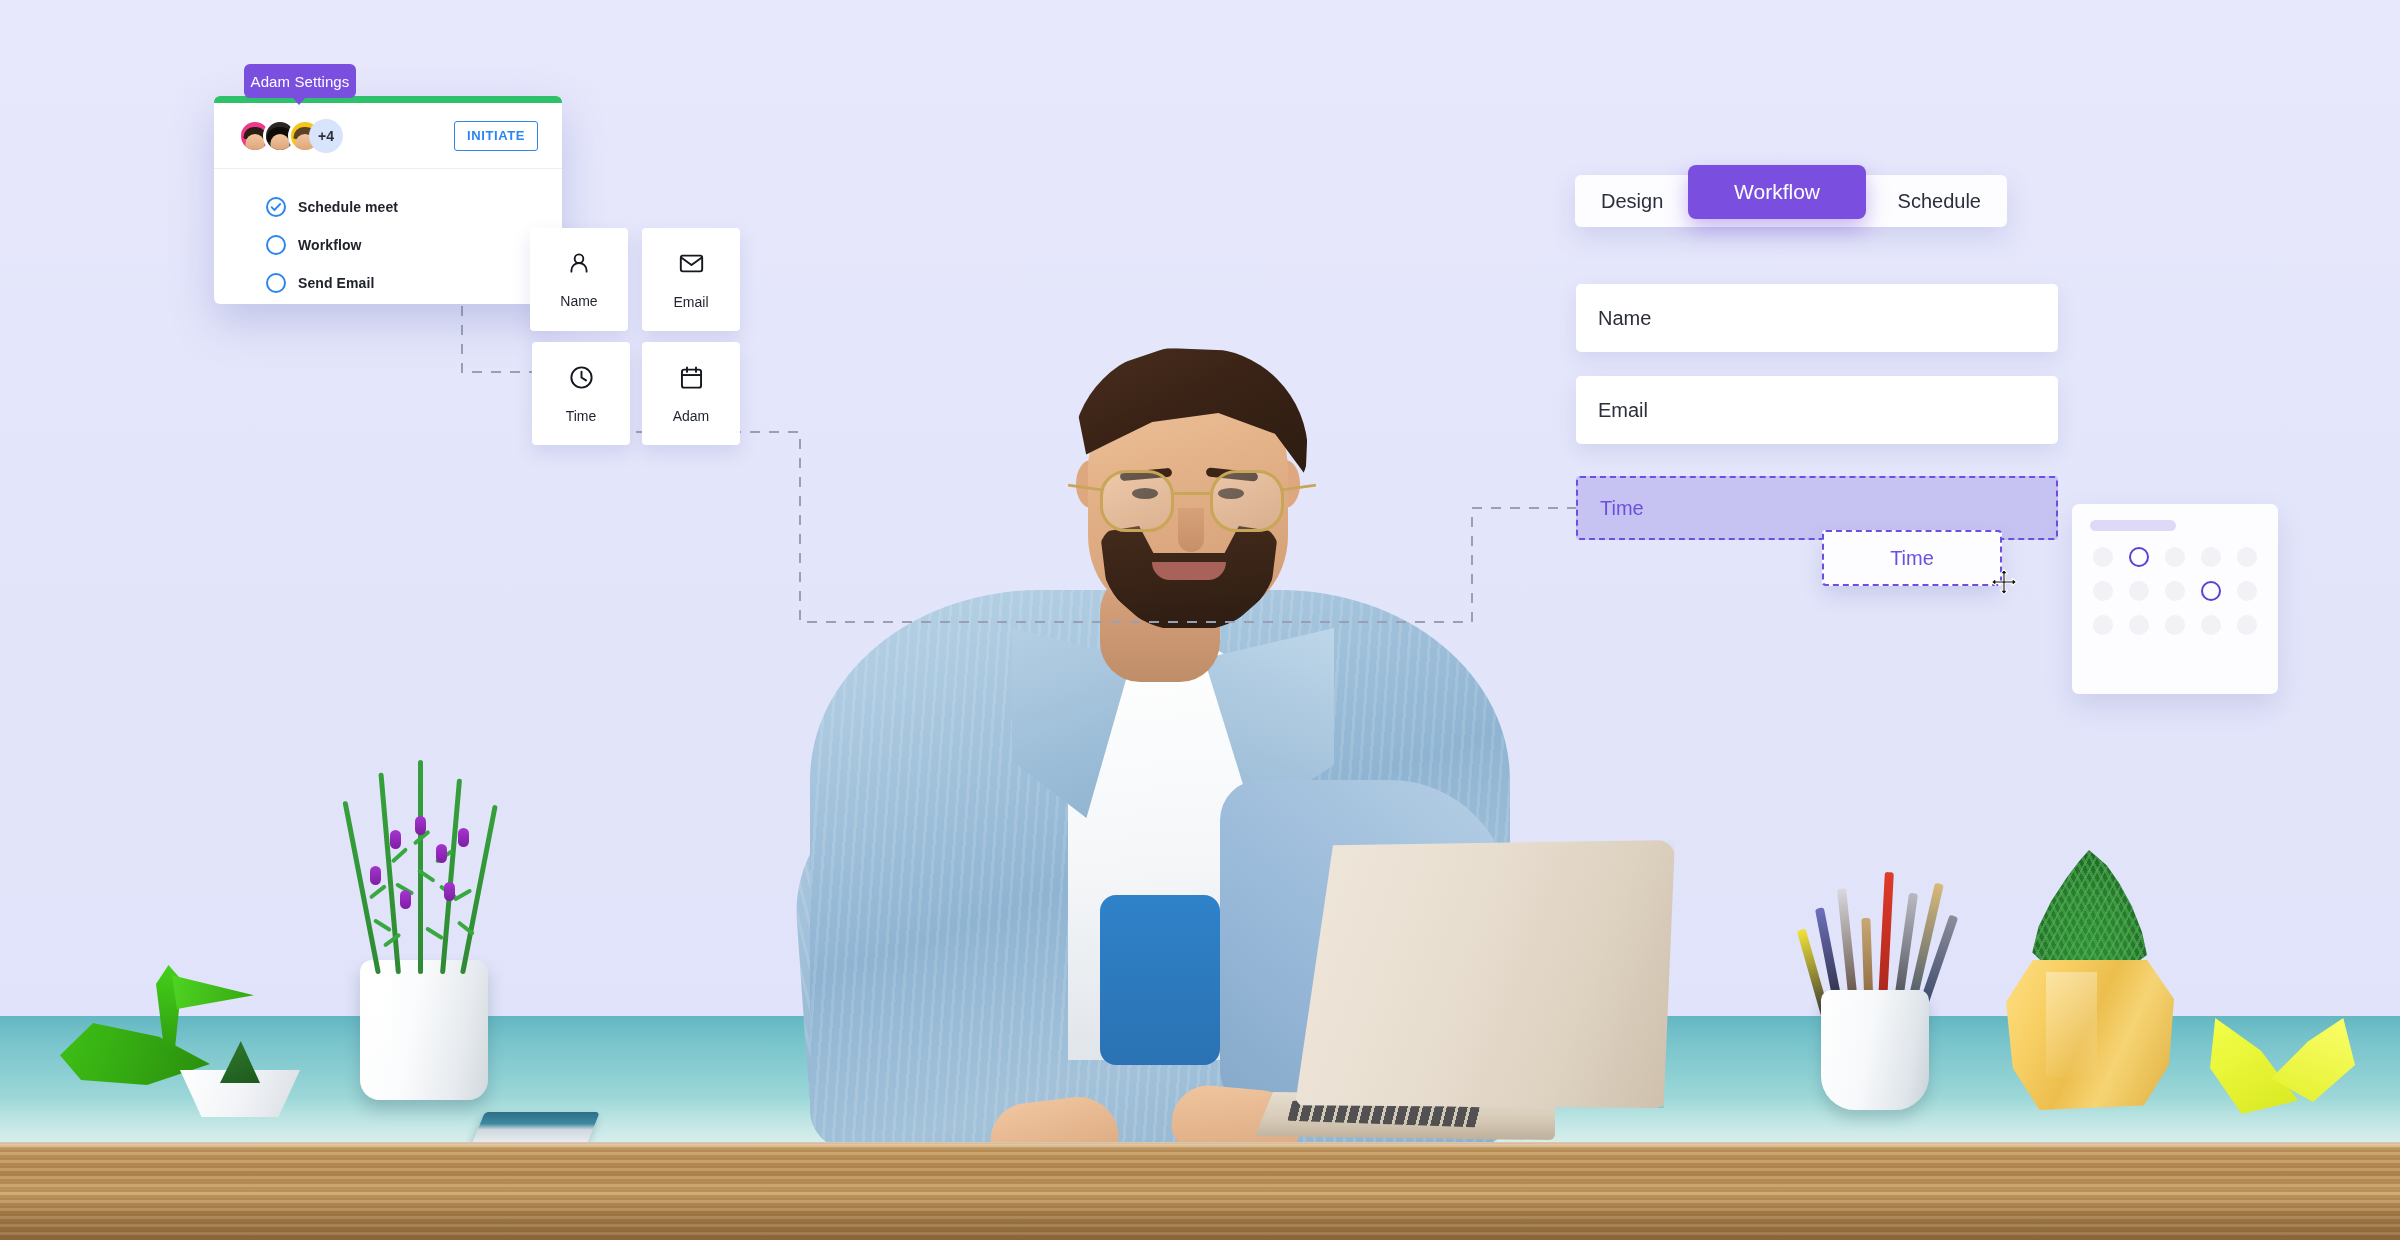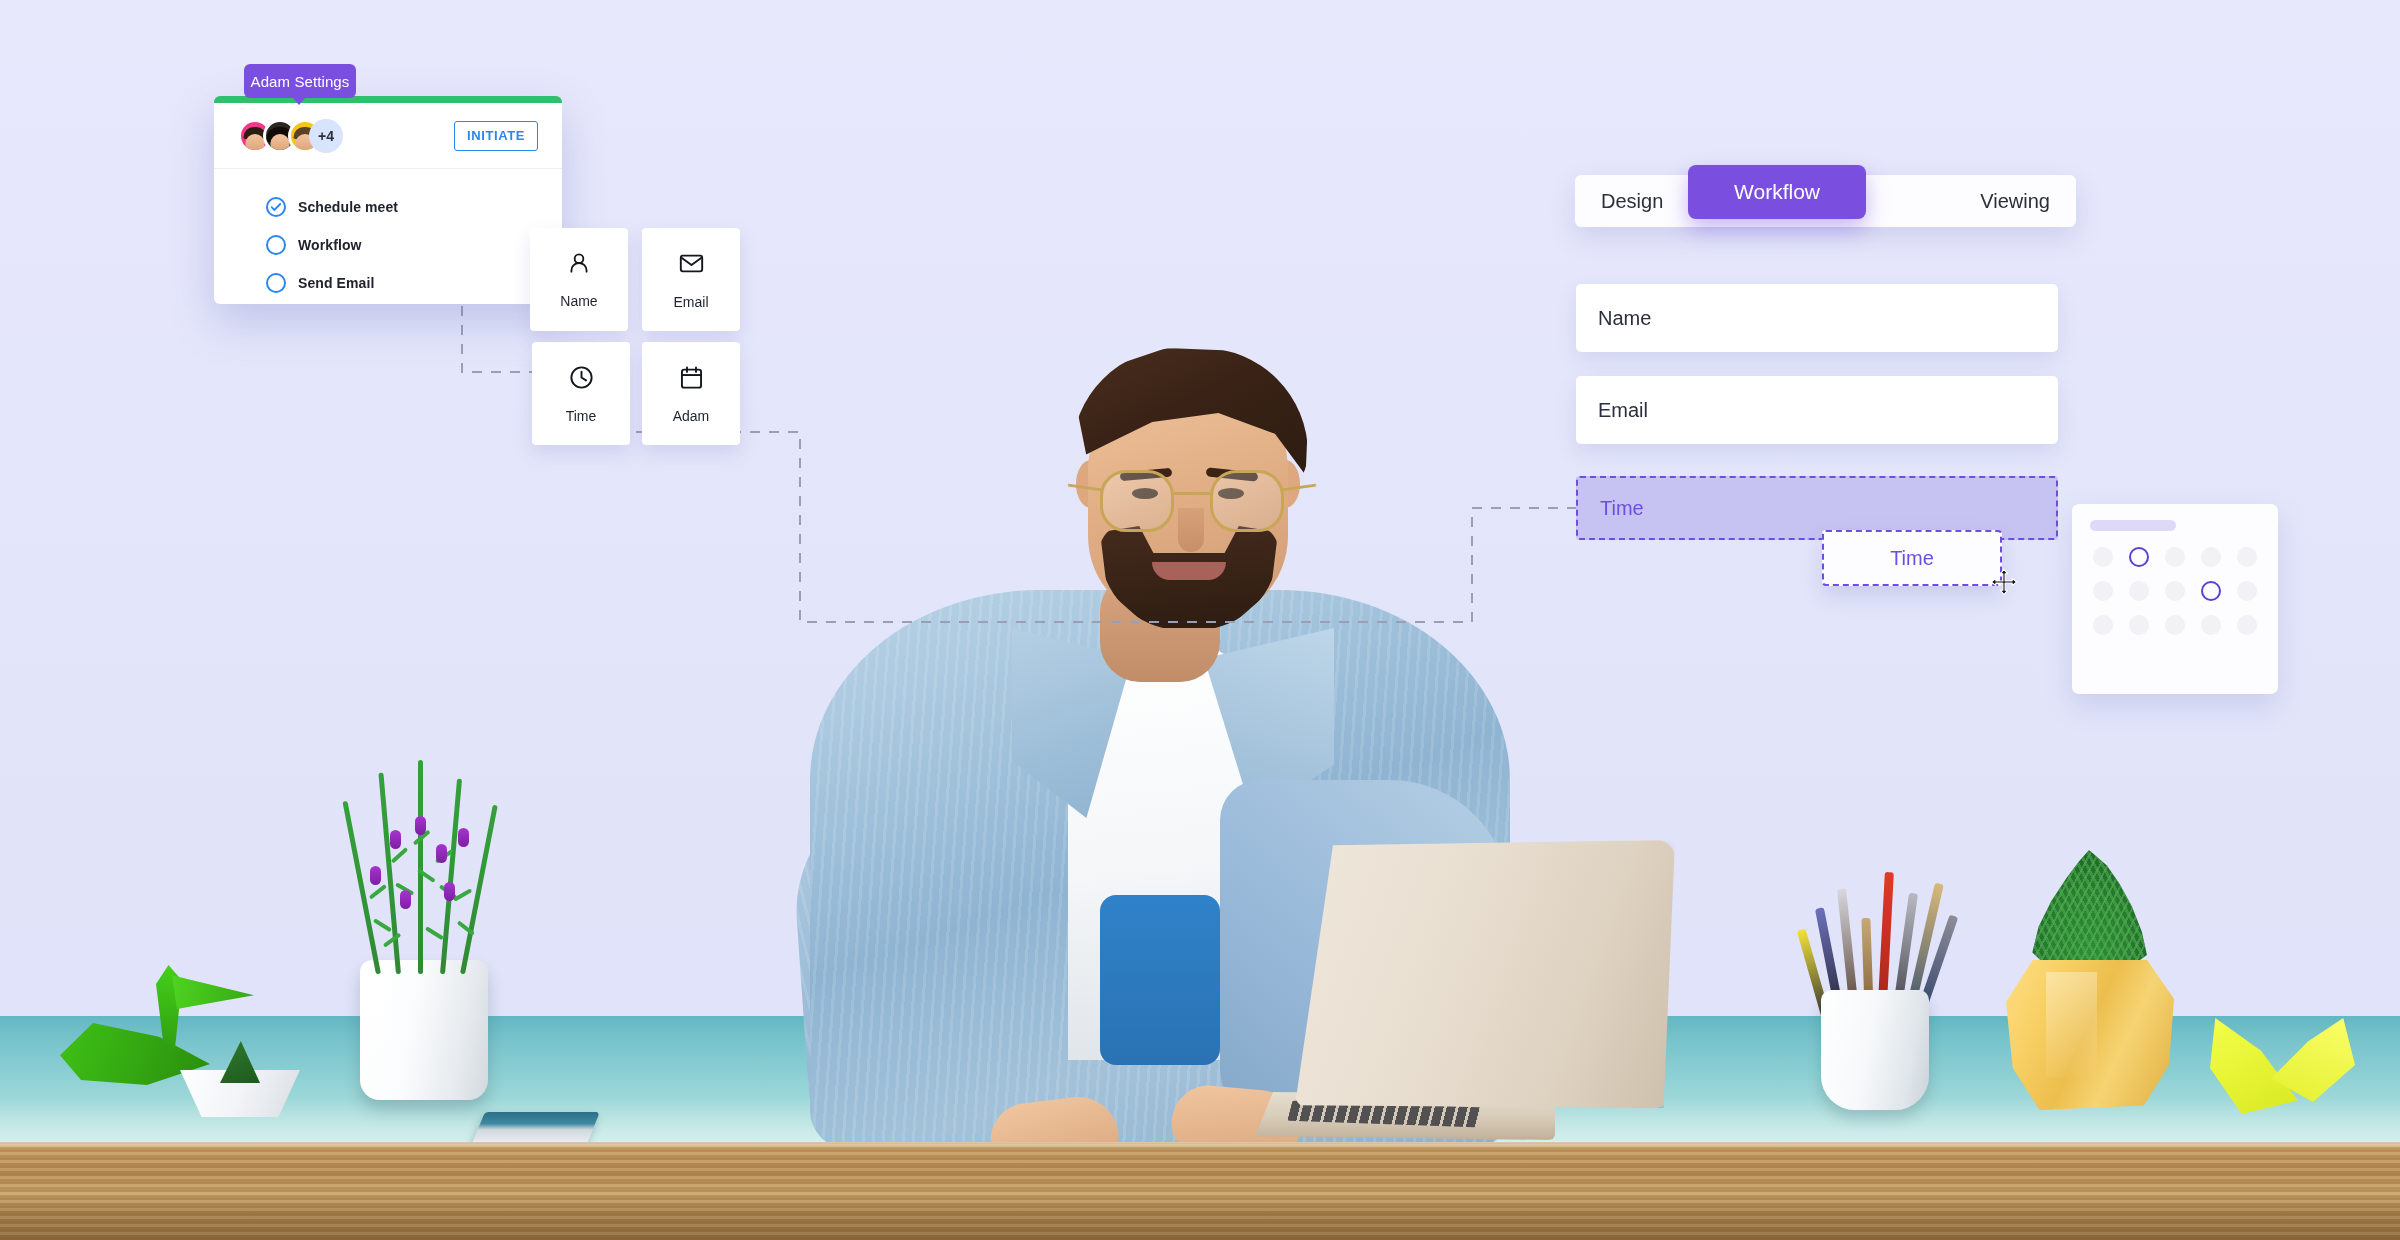--- a/index.html
+++ b/index.html
@@ -340,21 +340,21 @@
     display:flex; flex-direction:column; align-items:center; justify-content:center; gap:13px;
   }
   .tile .tlabel{ font-size:14px; color:#1f2330; }
   .tile-name{ left:0;   top:0; }
   .tile-email{ left:112px; top:0; }
   .tile-time{ left:2px; top:114px; }
   .tile-date{ left:112px; top:114px; }
 
   
   .tabbar{
-    position:absolute; left:1575px; top:175px; width:501px; height:52px;
+    position:absolute; left:1575px; top:175px; width:432px; height:52px;
     background:#fdfdff; border-radius:6px;
     box-shadow:0 10px 26px rgba(100,108,180,.18);
     display:flex; align-items:center; justify-content:space-between; padding:0 26px;
   }
   .tab{ font-size:20px; color:#2b2f3c; }
   .tab-active{
     position:absolute; left:1688px; top:165px; width:178px; height:54px;
     background:#7a4fe0; border-radius:8px;
     display:flex; align-items:center; justify-content:center;
     color:#fff; font-size:21px;
@@ -593,21 +593,21 @@
           <path d="M8 3v4M16 3v4" stroke-linecap="round"></path>
         </svg>
       </span>
       <span class="tlabel">Adam</span>
     </div>
   </div>
 
   <div class="tabbar">
     <div class="tab">Design</div>
     <div class="tab" style="visibility:hidden">Workflow</div>
-    <div class="tab">Viewing</div>
+    <div class="tab">Schedule</div>
   </div>
   <div class="tab-active">Workflow</div>
 
   <div class="field field-name">Name</div>
   <div class="field field-email">Email</div>
   <div class="dropzone">Time</div>
   <div class="drag-chip">Time</div>
 
   <div class="move-cursor">
     <svg width="28" height="28" viewBox="0 0 24 24">

